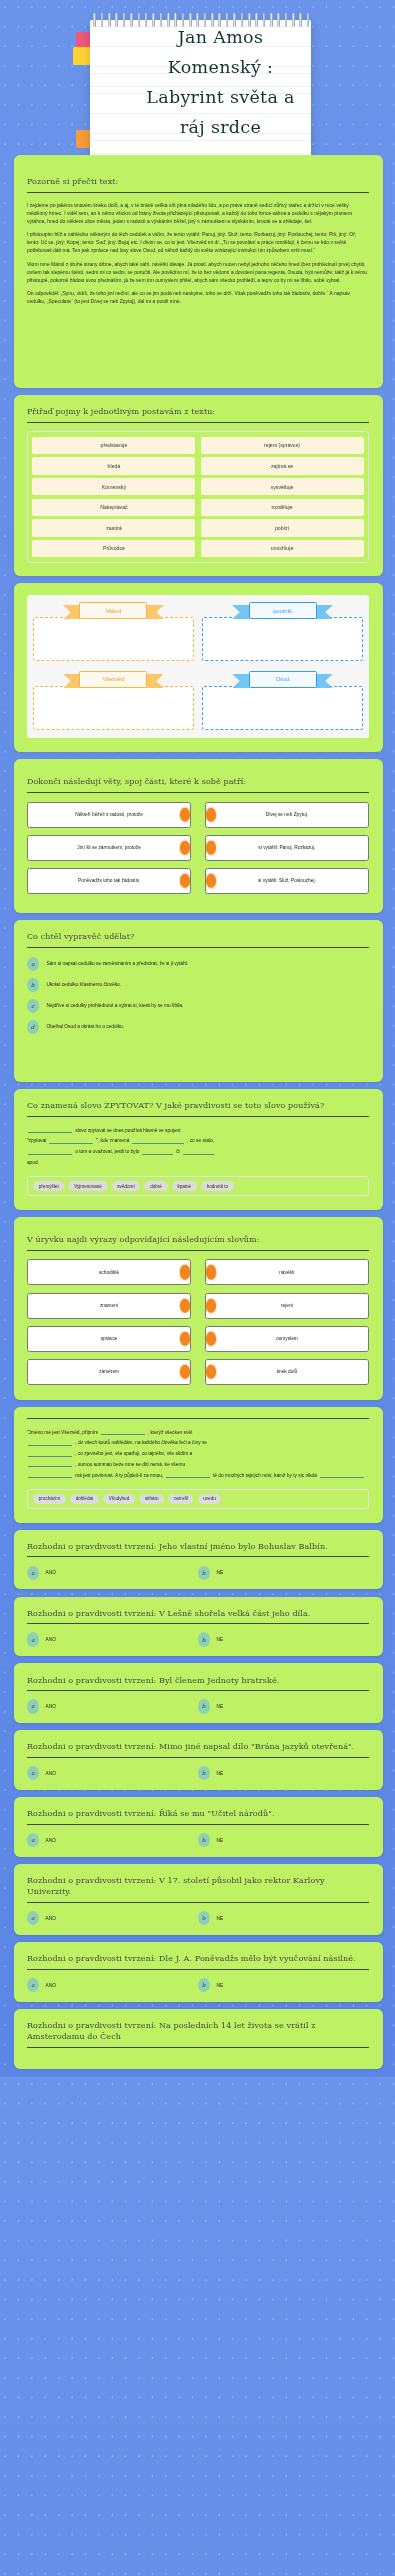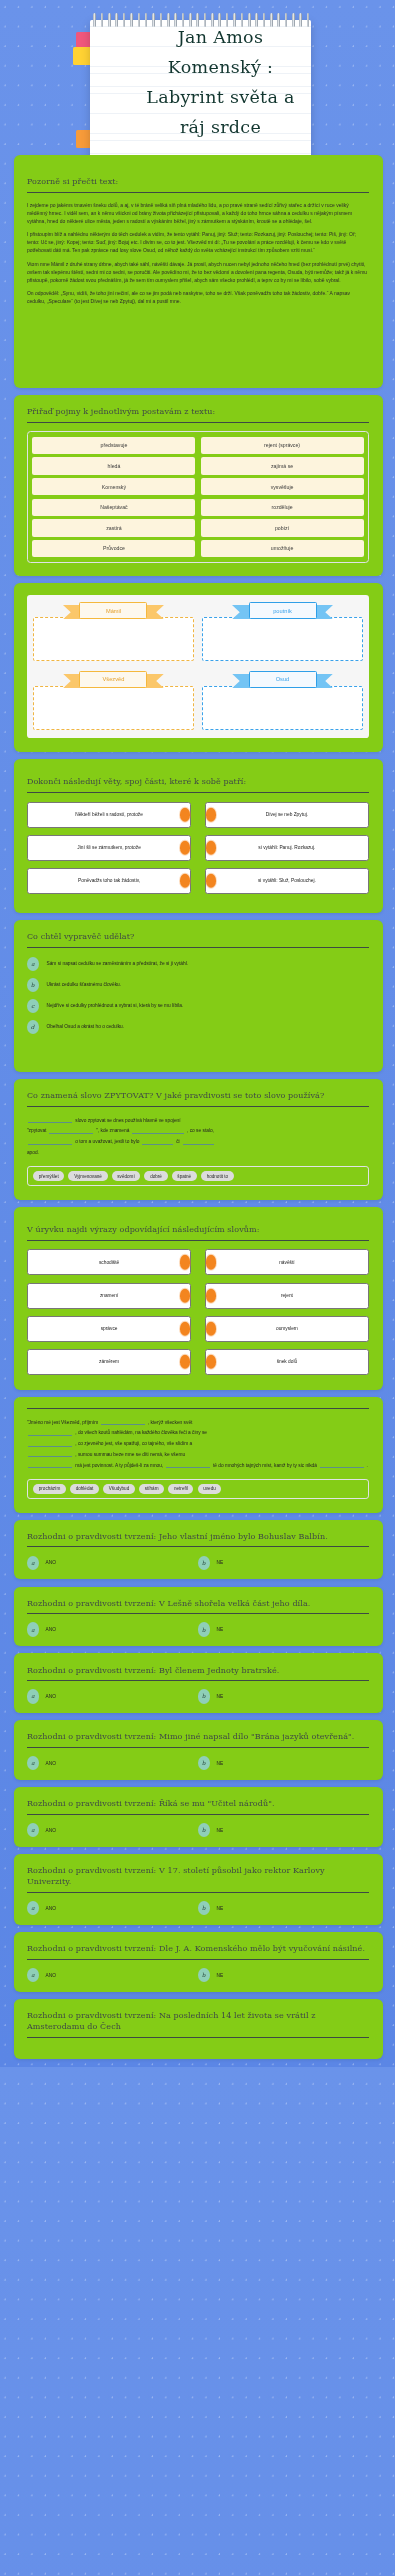--- a/index.html
+++ b/index.html
@@ -55,21 +55,21 @@
     font-size: 17.5px;
     line-height: 30px;
     color: #12362f;
     letter-spacing: 0.3px;
   }
 
   
   .card {
     width: 369px;
     margin: 0 auto 7.2px auto;
-    background: #84cc16;
+    background: #bef264;
     border-radius: 6.2px;
     box-shadow: 0 1px 3.1px rgba(0,0,0,.10);
     padding: 11.3px 13.4px 13.4px 13.4px;
   }
 
   h2.q {
     font-family: "DejaVu Serif", serif;
     font-weight: 400;
     font-size: 8px;
     color: #3f4a45;
@@ -374,21 +374,21 @@
       <span class="dot"></span>
     </div>
     <div class="conn right">
       <div class="conn-box">si vytáhli: Služ, Poslouchej.</div>
       <span class="dot"></span>
     </div>
 
   </div>
 </section>
 
-<section class="card" style="padding-bottom:31px;">
+<section class="card" style="padding-bottom:41px;">
   <h2 class="q">Co chtěl vypravěč udělat?</h2>
   <hr class="rule">
 
   <div class="mc-row">
     <span class="mc-badge">a</span>
     <span class="mc-text">Sám si napsat cedulku se zaměstnáním a předstírat, že si ji vytáhl.</span>
   </div>
   <div class="mc-row">
     <span class="mc-badge">b</span>
     <span class="mc-text">Ukrást cedulku šťastnému člověku.</span>
@@ -588,21 +588,21 @@
       <span class="tf-label">ANO</span>
     </div>
     <div class="tf-opt">
       <span class="tf-badge">b</span>
       <span class="tf-label">NE</span>
     </div>
   </div>
 </section>
 
 <section class="card tf-card">
-  <h2 class="q">Rozhodni o pravdivosti tvrzení: Dle J. A. Komenského mělo být vyučování násilné.</h2>
+  <h2 class="q">Rozhodni o pravdivosti tvrzení: Dle J. A. Poněvadžs mělo být vyučování násilné.</h2>
   <hr class="rule">
   <div class="tf-row">
     <div class="tf-opt">
       <span class="tf-badge">a</span>
       <span class="tf-label">ANO</span>
     </div>
     <div class="tf-opt">
       <span class="tf-badge">b</span>
       <span class="tf-label">NE</span>
     </div>

